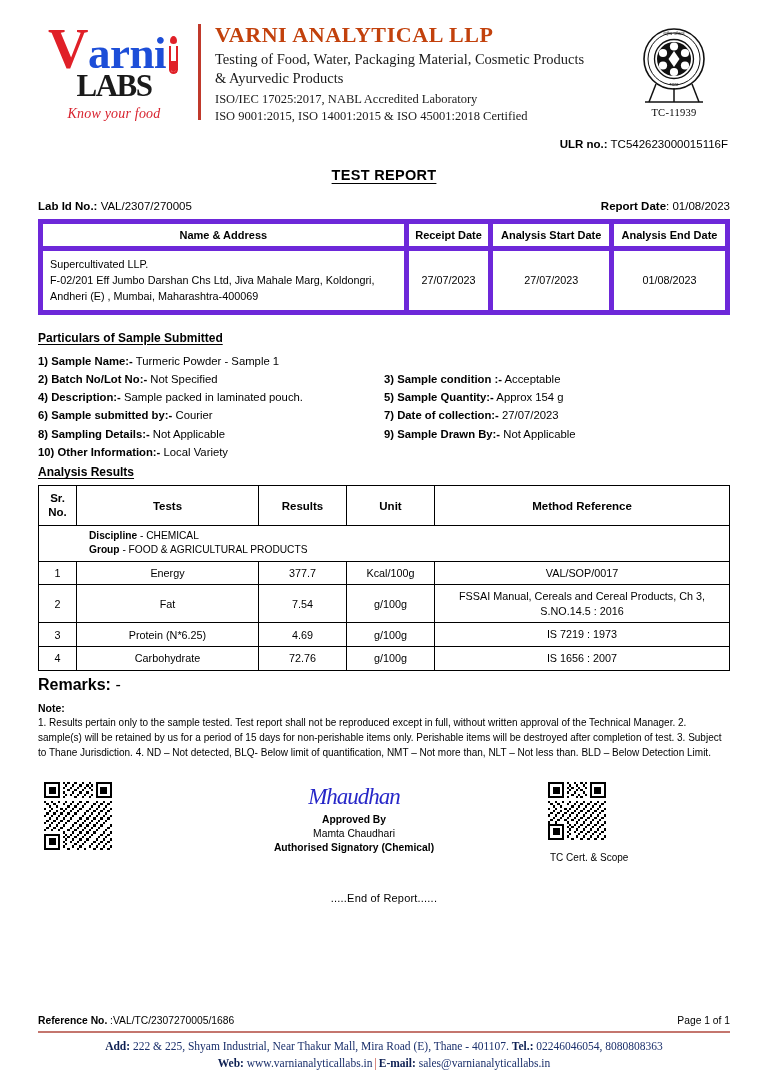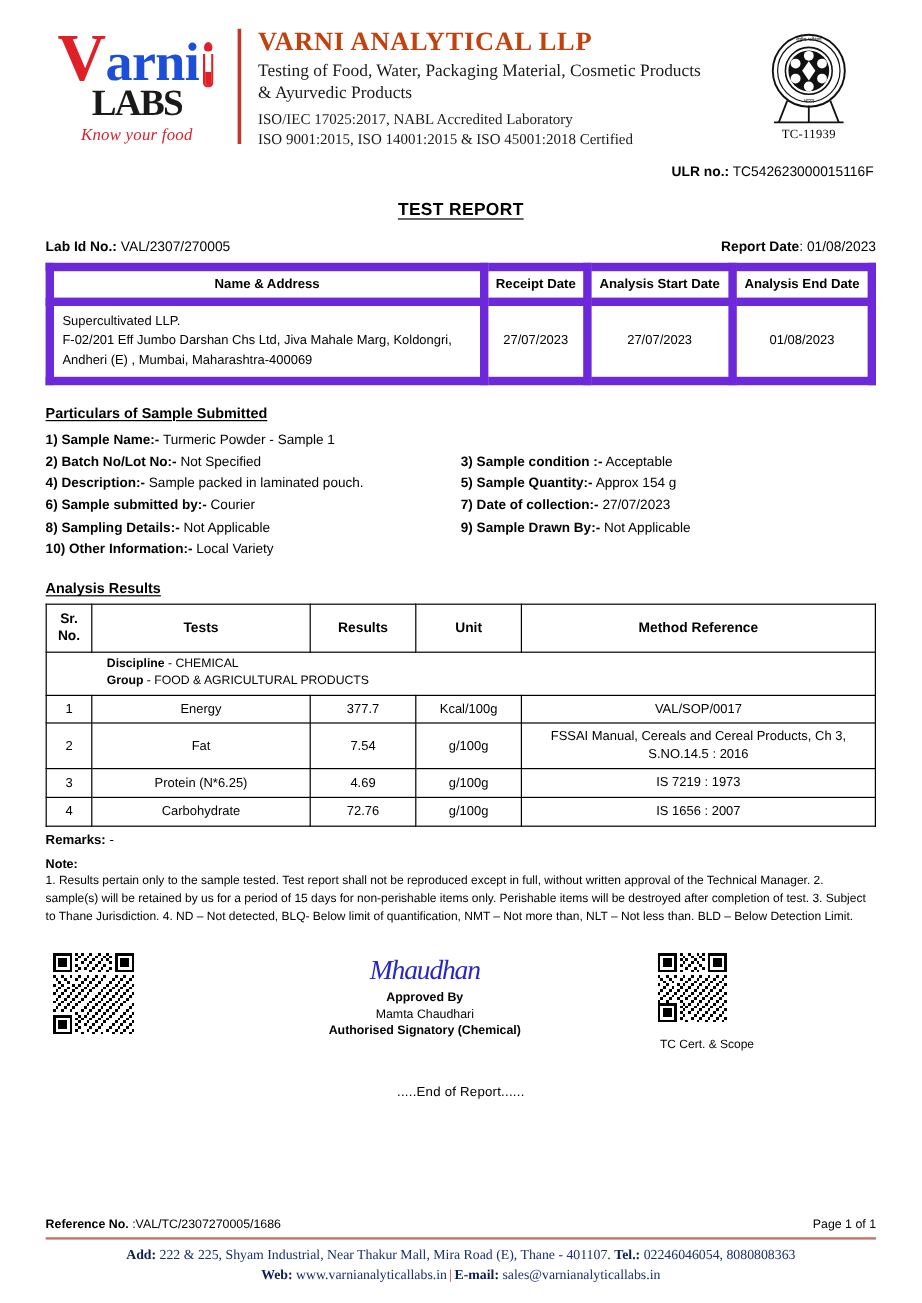--- a/index.html
+++ b/index.html
@@ -157,21 +157,21 @@
   }
   .labid-row .lbl { font-weight: bold; }
 
   
   table { border-collapse: collapse; width: 100%; }
   .addr-table {
     margin-top: 7px;
     font-size: 10.8px;
   }
   .addr-table th, .addr-table td {
-    border: 7px solid #6d28d9;
+    border: 5px solid #6d28d9;
     padding: 4px 6px;
   }
   .addr-table th {
     font-weight: bold;
     text-align: center;
     font-size: 11px;
     padding: 5px 4px;
   }
   .addr-table td.addr-cell {
     text-align: left;
@@ -192,21 +192,21 @@
     margin-top: 7px;
     font-size: 11.3px;
     line-height: 1.62;
   }
   .part-row { display: flex; }
   .part-col { width: 50%; }
   .part-col.full { width: 100%; }
   .part-col b { font-weight: bold; }
 
   
-  .ar-title { margin-top: 16px; }
+  .ar-title { margin-top: 4px; }
   .results-table {
     margin-top: 6px;
     font-size: 10.8px;
   }
   .results-table th, .results-table td {
     border: 1px solid #000;
     padding: 5px 4px;
     text-align: center;
   }
   .results-table th {
@@ -222,21 +222,21 @@
   .dg-cell {
     text-align: left !important;
     padding: 3px 6px !important;
     font-size: 10.2px;
     line-height: 1.42;
   }
   .dg-cell b { font-weight: bold; padding-left: 44px; }
 
   
   .remarks {
-    font-size: 11px;
+    font-size: 16px;
     font-weight: bold;
     margin-top: 5px;
   }
   .remarks span { font-weight: normal; }
   .note-head {
     font-size: 10.5px;
     font-weight: bold;
     margin-top: 8px;
   }
   .note-body {

